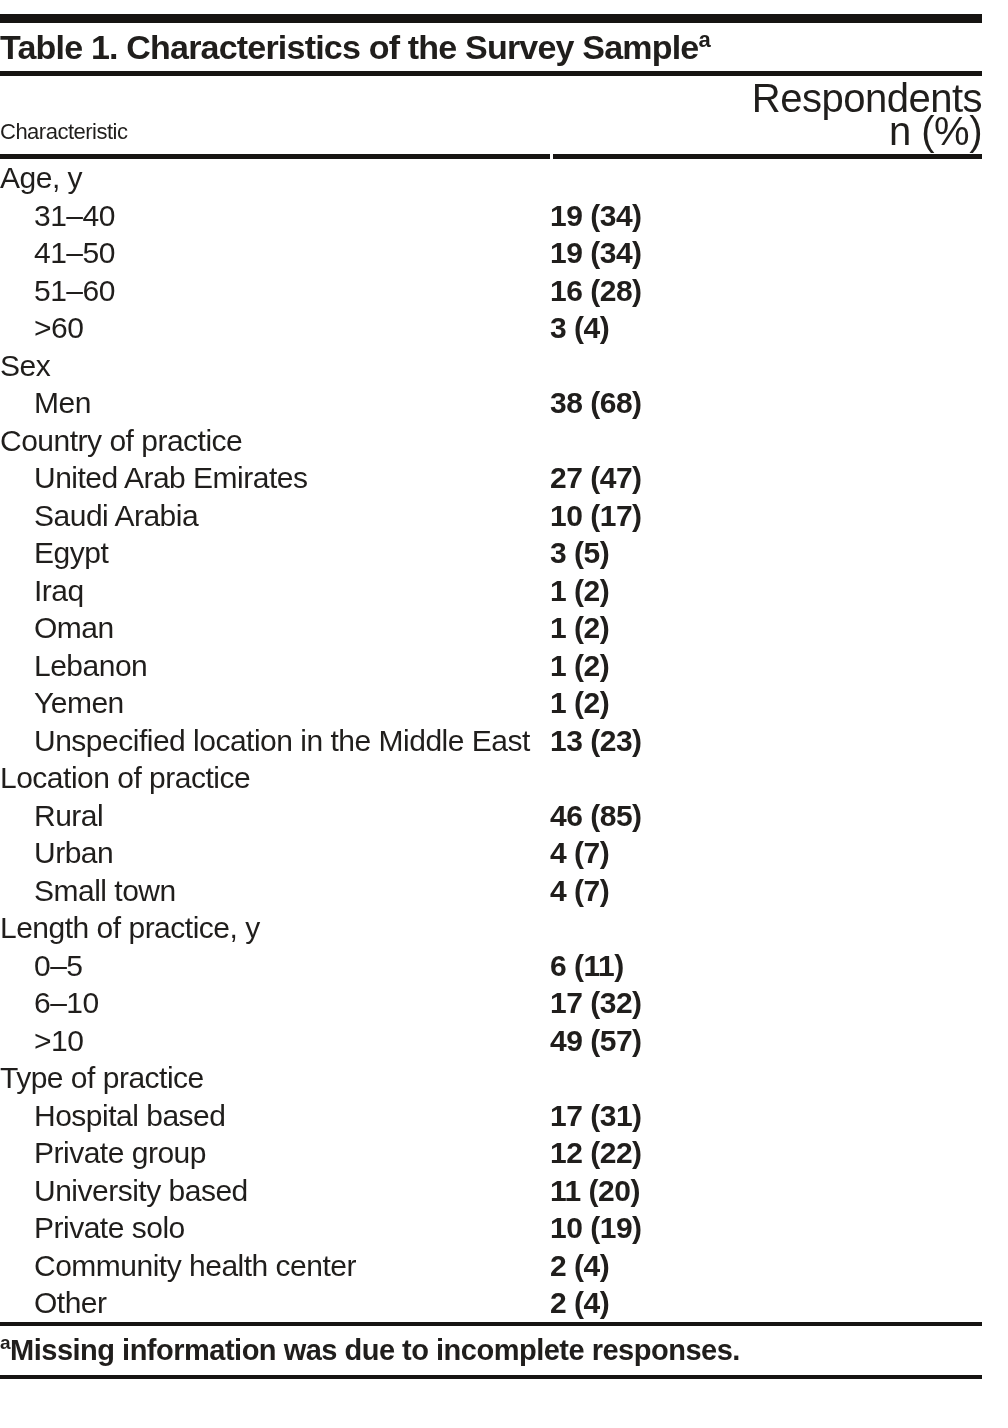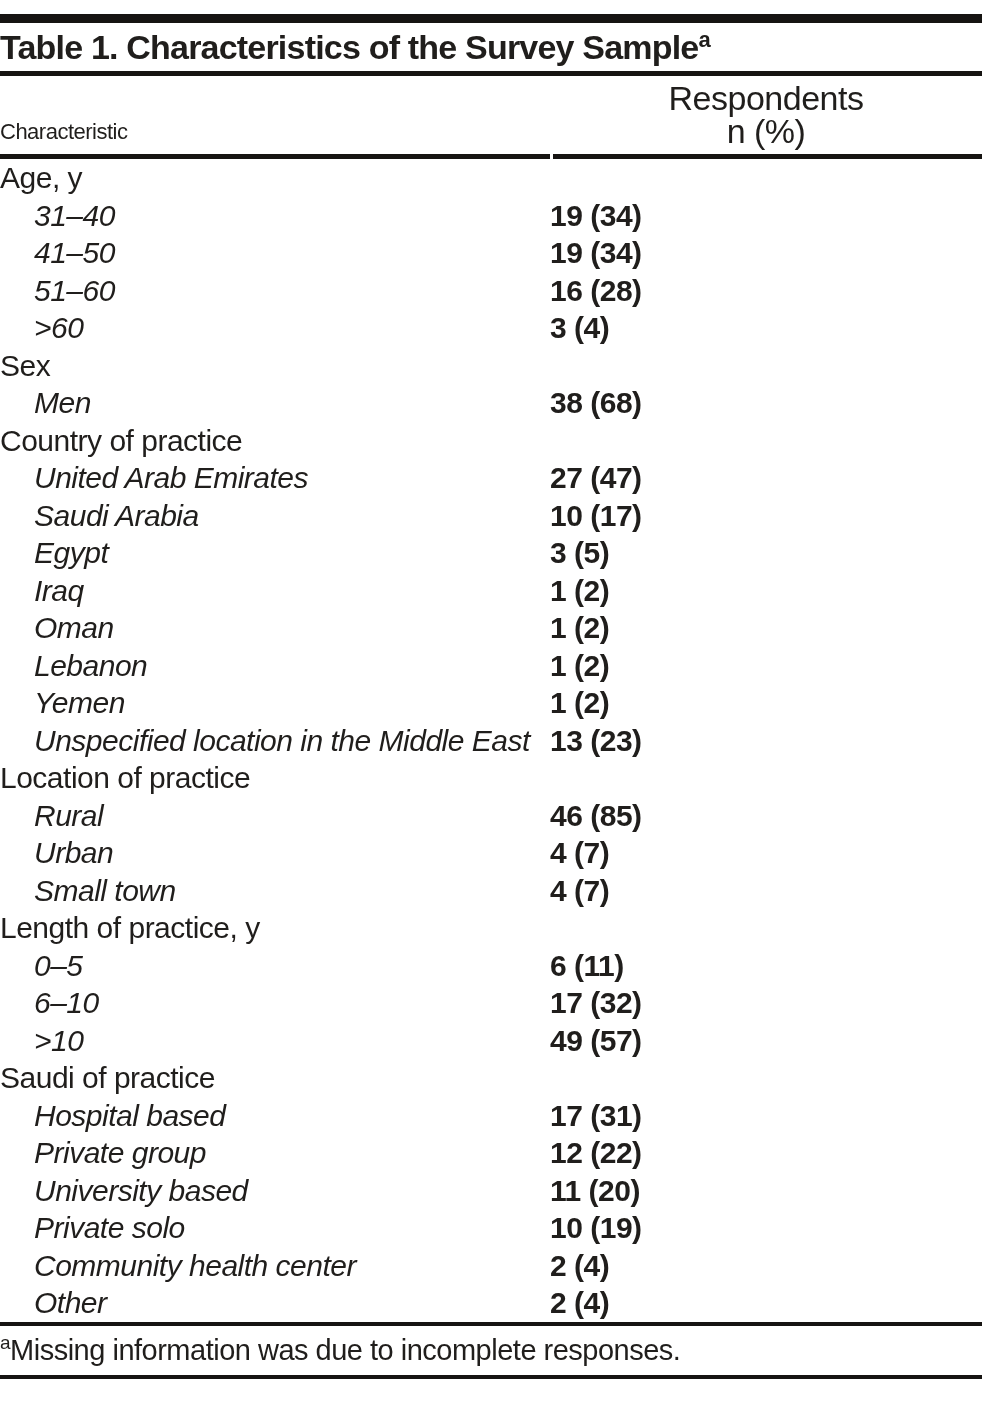--- a/index.html
+++ b/index.html
@@ -44,22 +44,22 @@
     align-items:flex-end;
   }
   .header-col1{
     width:550px;
     font-size:22px; letter-spacing:-0.5px;
     line-height:33px;
     padding-bottom:6px;
   }
   .header-col2{
     flex:1;
-    text-align:center;
-    font-size:34px; letter-spacing:-0.5px;
+    text-align:right;
+    font-size:40px; letter-spacing:-0.5px;
     line-height:33px;
     padding-bottom:6px;
   }
   .rule-split{
     display:flex;
     height:5px;
   }
   .rule-split .seg1{width:550px; background:var(--rule-color);}
   .rule-split .gap{width:3px; background:#ffffff;}
   .rule-split .seg2{flex:1; background:var(--rule-color);}
@@ -72,30 +72,31 @@
   table.data td{
     font-size:30px;
     letter-spacing:-0.5px;
     line-height:37.5px;
     height:37.5px;
     white-space:nowrap;
     vertical-align:middle;
     padding:0;
   }
   td.label{width:550px;}
-  td.label.indent{padding-left:34px;font-style:italic;}
+  td.label.indent{padding-left:34px;}
   td.value{font-weight:bold;}
 
   .footnote-band{
     height:49px;
     display:flex; align-items:center;
   }
   .footnote{
     font-size:29px; letter-spacing:-0.5px;
     line-height:32px;
+    font-weight:bold;
   }
   .footnote sup{
     font-size:19px;
     vertical-align:super; line-height:0;
   }
 </style>
 </head>
 <body style="background: rgb(255, 255, 255);">
 
 <div class="sheet">
@@ -214,21 +215,21 @@
         </tr>
       <tr>
           <td class="label indent">6–10</td>
           <td class="value">17 (32)</td>
         </tr>
       <tr>
           <td class="label indent">&gt;10</td>
           <td class="value">49 (57)</td>
         </tr>
       <tr>
-          <td class="label">Saudi of practice</td>
+          <td class="label">Type of practice</td>
           <td class="value"></td>
         </tr>
       <tr>
           <td class="label indent">Hospital based</td>
           <td class="value">17 (31)</td>
         </tr>
       <tr>
           <td class="label indent">Private group</td>
           <td class="value">12 (22)</td>
         </tr>

